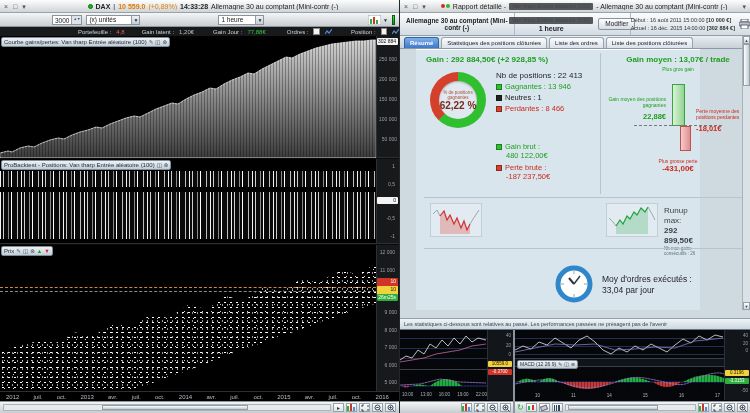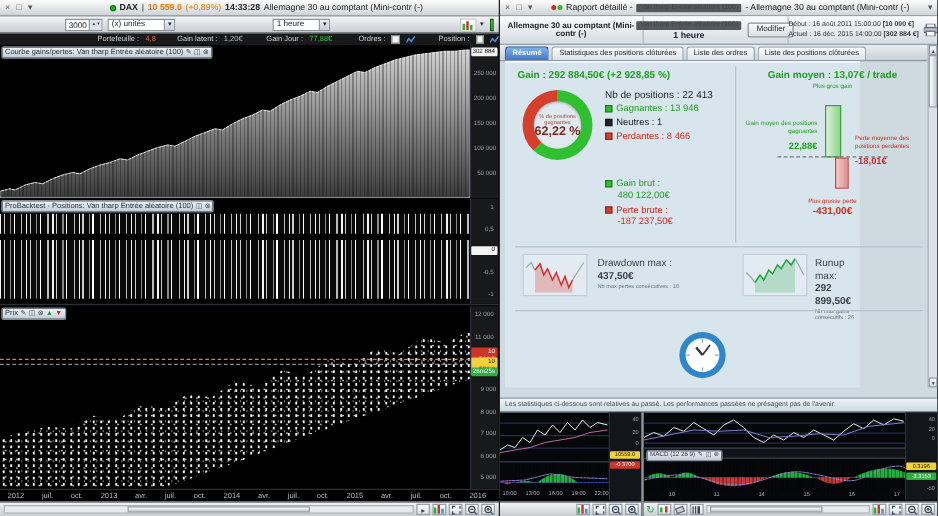--- a/index.html
+++ b/index.html
@@ -50,21 +50,21 @@
   
   #rwin{position:absolute;left:400px;top:0;width:350px;height:413px;background:#cfd9e0;}
   .rhead{position:absolute;top:13px;left:0;width:350px;height:23px;background:linear-gradient(#fbfcfd,#d3dce2);border-bottom:1px solid #93a0aa;display:flex;}
   .cell{border-right:1px solid #aeb9c2;display:flex;flex-direction:column;justify-content:center;align-items:center;}
   .redact{background:#55585c;color:#44474b;font-size:5.5px;line-height:7px;padding:0 3px;border-radius:1px;white-space:nowrap;}
   .btn-mod{font-size:6.5px;color:#223;background:linear-gradient(#fefefe,#d6dde3);border:1px solid #8795a0;border-radius:2px;padding:1px 6px;line-height:8px;}
   .dates{font-size:5.5px;color:#333;text-align:left;line-height:8px;white-space:nowrap;}
   .tabs{position:absolute;top:36px;left:0;width:350px;height:13px;background:linear-gradient(#e9eef2,#c7d1d8);border-bottom:1px solid #8b9aa6;display:flex;align-items:flex-end;gap:2px;padding:0 4px;}
   .tab{font-size:6px;color:#223;background:linear-gradient(#fbfcfd,#dbe2e8);border:1px solid #96a5b1;border-bottom:none;border-radius:3px 3px 0 0;padding:1px 5px;line-height:8px;white-space:nowrap;}
   .tab.active{background:linear-gradient(#7db0ec,#3e78c8);color:#fff;border-color:#33639f;font-weight:bold;}
-  .content{position:absolute;top:49px;left:4px;width:284px;height:261px;background:#d9e5ec;border-top:1px solid #fff;text-decoration:underline;}
+  .content{position:absolute;top:49px;left:16px;width:284px;height:261px;background:#d9e5ec;border-top:1px solid #fff;text-decoration:underline;}
   .gain-h{font-size:8px;font-weight:bold;color:#1e9e1e;white-space:nowrap;}
   .donut{border-radius:50%;position:relative;}
   .donut .hole{position:absolute;border-radius:50%;background:#dfe9ef;display:flex;flex-direction:column;align-items:center;justify-content:center;text-align:center;box-shadow:inset 0 1px 2px rgba(0,0,0,.25);}
   .dlab{font-size:4.5px;color:#b2503c;line-height:5px;}
   .dlab2{font-size:4.5px;color:#8795a0;line-height:5px;}
   .dval{font-size:10px;font-weight:bold;color:#3a3f44;}
   .legend{font-size:7.5px;color:#223;line-height:11px;}
   .sq{display:inline-block;width:6px;height:6px;margin-right:3px;vertical-align:-1px;border:1px solid rgba(0,0,0,.35);}
   .gtxt{color:#1e9e1e;} .rtxt{color:#cc2a1e;} .ktxt{color:#222;}
   .divh{position:absolute;left:8px;width:326px;border-top:1px solid #b4c4d0;}
@@ -375,25 +375,20 @@
       <div class="divh" style="top:147px;"></div>
 
       <div class="spark" style="left:14px;top:153px;">
         <svg width="50" height="32">
             <path d="M9,12 L13,7 16,16 19,11 23,20 26,14 30,24 33,17 36,26 39,20 L39,30 9,30 Z" fill="rgba(220,70,60,.30)"></path>
             <polyline points="2,10 6,6 9,12" stroke="#9aa" fill="none"></polyline>
             <polyline points="9,12 13,7 16,16 19,11 23,20 26,14 30,24 33,17 36,26 39,20" stroke="#d03030" fill="none" stroke-width="1.2"></polyline>
             <polyline points="39,20 44,12 48,6" stroke="#9aa" fill="none"></polyline>
           </svg>
       </div>
-      <div class="abs" style="left:74px;top:156px;">
-        <div class="stat-l1">Drawdown max :</div>
-        <div class="stat-l1 rtxt" style="font-weight:bold;">437,50€</div>
-        <div class="stat-sub">Nb max pertes consécutives : 10</div>
-      </div>
       <div class="spark" style="left:190px;top:153px;">
         <svg width="50" height="32">
             <path d="M9,22 L13,16 16,20 20,12 23,15 27,8 30,11 34,4 38,8 41,3 L41,30 9,30 Z" fill="rgba(60,180,90,.28)"></path>
             <polyline points="2,14 6,18 9,22" stroke="#9aa" fill="none"></polyline>
             <polyline points="9,22 13,16 16,20 20,12 23,15 27,8 30,11 34,4 38,8 41,3" stroke="#1fa33f" fill="none" stroke-width="1.2"></polyline>
             <polyline points="41,3 45,10 48,16" stroke="#9aa" fill="none"></polyline>
           </svg>
       </div>
       <div class="abs" style="left:248px;top:156px;">
         <div class="stat-l1">Runup max:</div>
@@ -407,20 +402,24 @@
         <circle cx="20" cy="20" r="16" fill="#fff" stroke="#2f86c8" stroke-width="5"></circle>
         <g stroke="#8aa" stroke-width="1">
             <line x1="20" y1="7" x2="20" y2="10"></line>
             <line x1="20" y1="30" x2="20" y2="33"></line>
             <line x1="7" y1="20" x2="10" y2="20"></line>
             <line x1="30" y1="20" x2="33" y2="20"></line>
           </g>
         <line x1="20" y1="20" x2="15" y2="14" stroke="#334" stroke-width="2"></line>
         <line x1="20" y1="20" x2="26" y2="12" stroke="#334" stroke-width="1.4"></line>
       </svg>
+      <div class="abs" style="left:186px;top:224px;font-size:8.5px;color:#223;line-height:11px;">
+        <div>Moy d'ordres exécutés :</div>
+        <div>33,04 par jour</div>
+      </div>
 
       <div class="hsb">
         <span style="border:1px solid #93a0aa;background:linear-gradient(#fff,#cfd7dd);padding:0 1px;height:7px;line-height:6px;">◀</span>
         <span class="track" style="height:6px;">
             <span class="thumb" style="left:2px;width:90px;"></span>
           </span>
         <span style="border:1px solid #93a0aa;background:linear-gradient(#fff,#cfd7dd);padding:0 1px;height:7px;line-height:6px;">▶</span>
       </div>
     </div>
 

